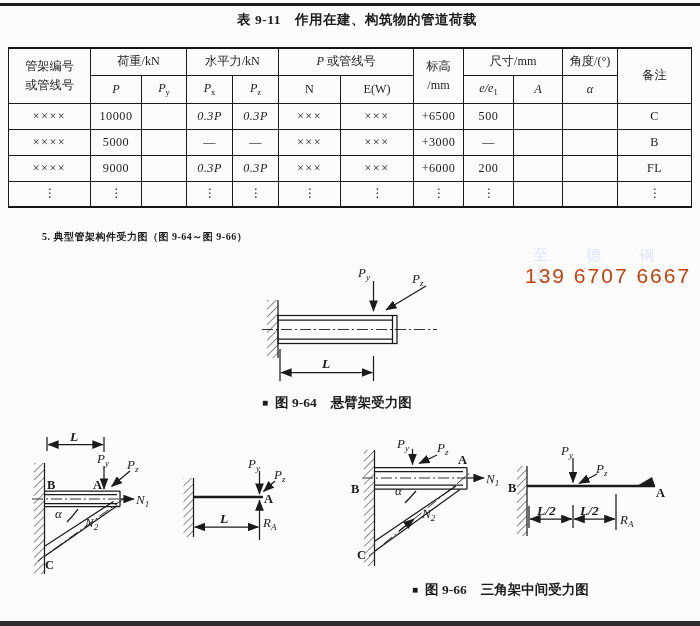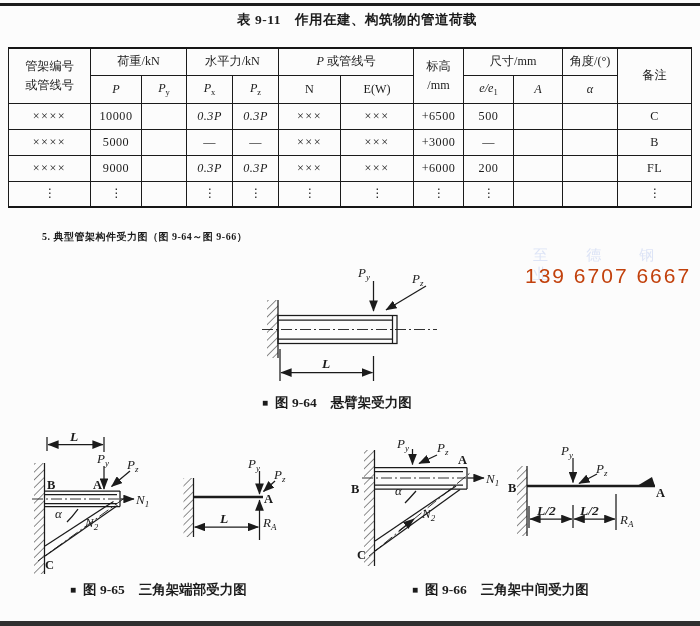--- a/index.html
+++ b/index.html
@@ -273,23 +273,20 @@
     <text class="vtx" x="274" y="479"><tspan>P</tspan><tspan class="sb" dy="3">z</tspan></text>
     <g>
       <line class="s" x1="259.5" y1="540" x2="259.5" y2="500" marker-end="url(#ar65)"></line>
     </g>
     <text class="vtx" x="263" y="527"><tspan>R</tspan><tspan class="sb" dy="3">A</tspan></text>
     <g>
       <line class="s" x1="194.7" y1="527" x2="258.3" y2="527" marker-start="url(#ar65)" marker-end="url(#ar65)"></line>
     </g>
     <text class="dimtx" x="220" y="523">L</text>
   </svg>
-  <div class="caption" style="left:70px;top:581px">
-    <span class="mk">■</span><span class="num">图 9-65</span><span>三角架端部受力图</span>
-  </div>
 
   <svg class="fig" style="left:350px;top:432px;width:312px;height:150px" viewBox="350 432 312 150">
     <defs>
       <pattern id="hp66" patternUnits="userSpaceOnUse" width="5.5" height="5.5" patternTransform="rotate(45)">
         <line x1="0" y1="0" x2="0" y2="5.5" stroke="#1b1b1b" stroke-width="1"></line>
       </pattern>
       <marker id="ar66" markerWidth="9" markerHeight="7" refX="8.5" refY="3.5" orient="auto-start-reverse">
         <path d="M0,0 L9,3.5 L0,7 Z" fill="#1b1b1b"></path>
       </marker>
     </defs>

